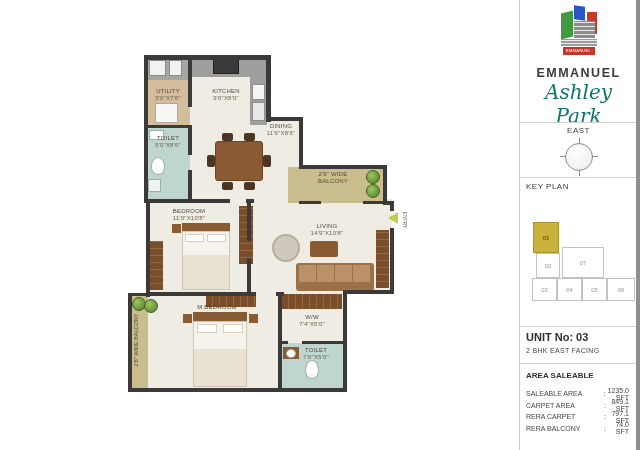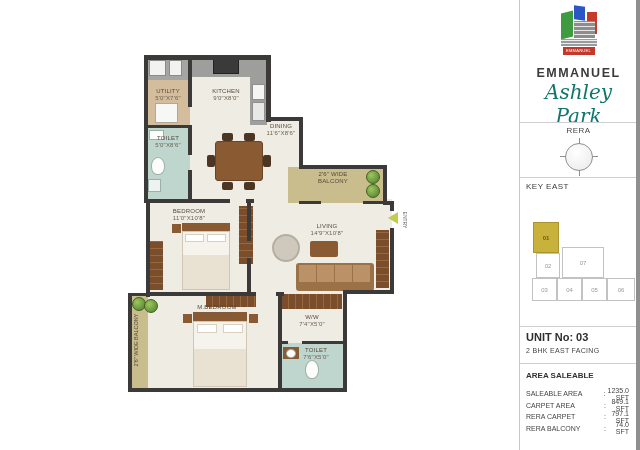--- a/index.html
+++ b/index.html
@@ -224,27 +224,27 @@
     <div class="blue"></div>
     <div class="red"></div>
     <div class="body"></div>
     <div class="base"></div>
     <div class="banner">EMMANUEL</div>
   </div>
   <div id="brand-name">EMMANUEL</div>
   <div id="brand-project">Ashley Park</div>
 
   <div class="divider" style="top:122px;"></div>
-  <div id="north-lbl">RERA</div>
+  <div id="north-lbl">EAST</div>
   <div id="compass-v"></div>
   <div id="compass-h"></div>
   <div id="compass"></div>
 
   <div class="divider" style="top:177px;"></div>
-  <div style="position:absolute;left:6px;top:182px;font-size:8px;letter-spacing:.5px;color:#3a3a3a;">KEY EAST</div>
+  <div style="position:absolute;left:6px;top:182px;font-size:8px;letter-spacing:.5px;color:#3a3a3a;">KEY PLAN</div>
 
   <div class="kp-box kp-hi" style="left:13px;top:222px;width:26px;height:31px;">01</div>
   <div class="kp-box" style="left:16px;top:253px;width:24px;height:25px;">02</div>
   <div class="kp-box" style="left:42px;top:247px;width:42px;height:31px;">07</div>
   <div class="kp-box" style="left:12px;top:278px;width:25px;height:23px;">03</div>
   <div class="kp-box" style="left:37px;top:278px;width:25px;height:23px;">04</div>
   <div class="kp-box" style="left:62px;top:278px;width:25px;height:23px;">05</div>
   <div class="kp-box" style="left:87px;top:278px;width:28px;height:23px;">06</div>
 
   <div class="divider" style="top:326px;"></div>

